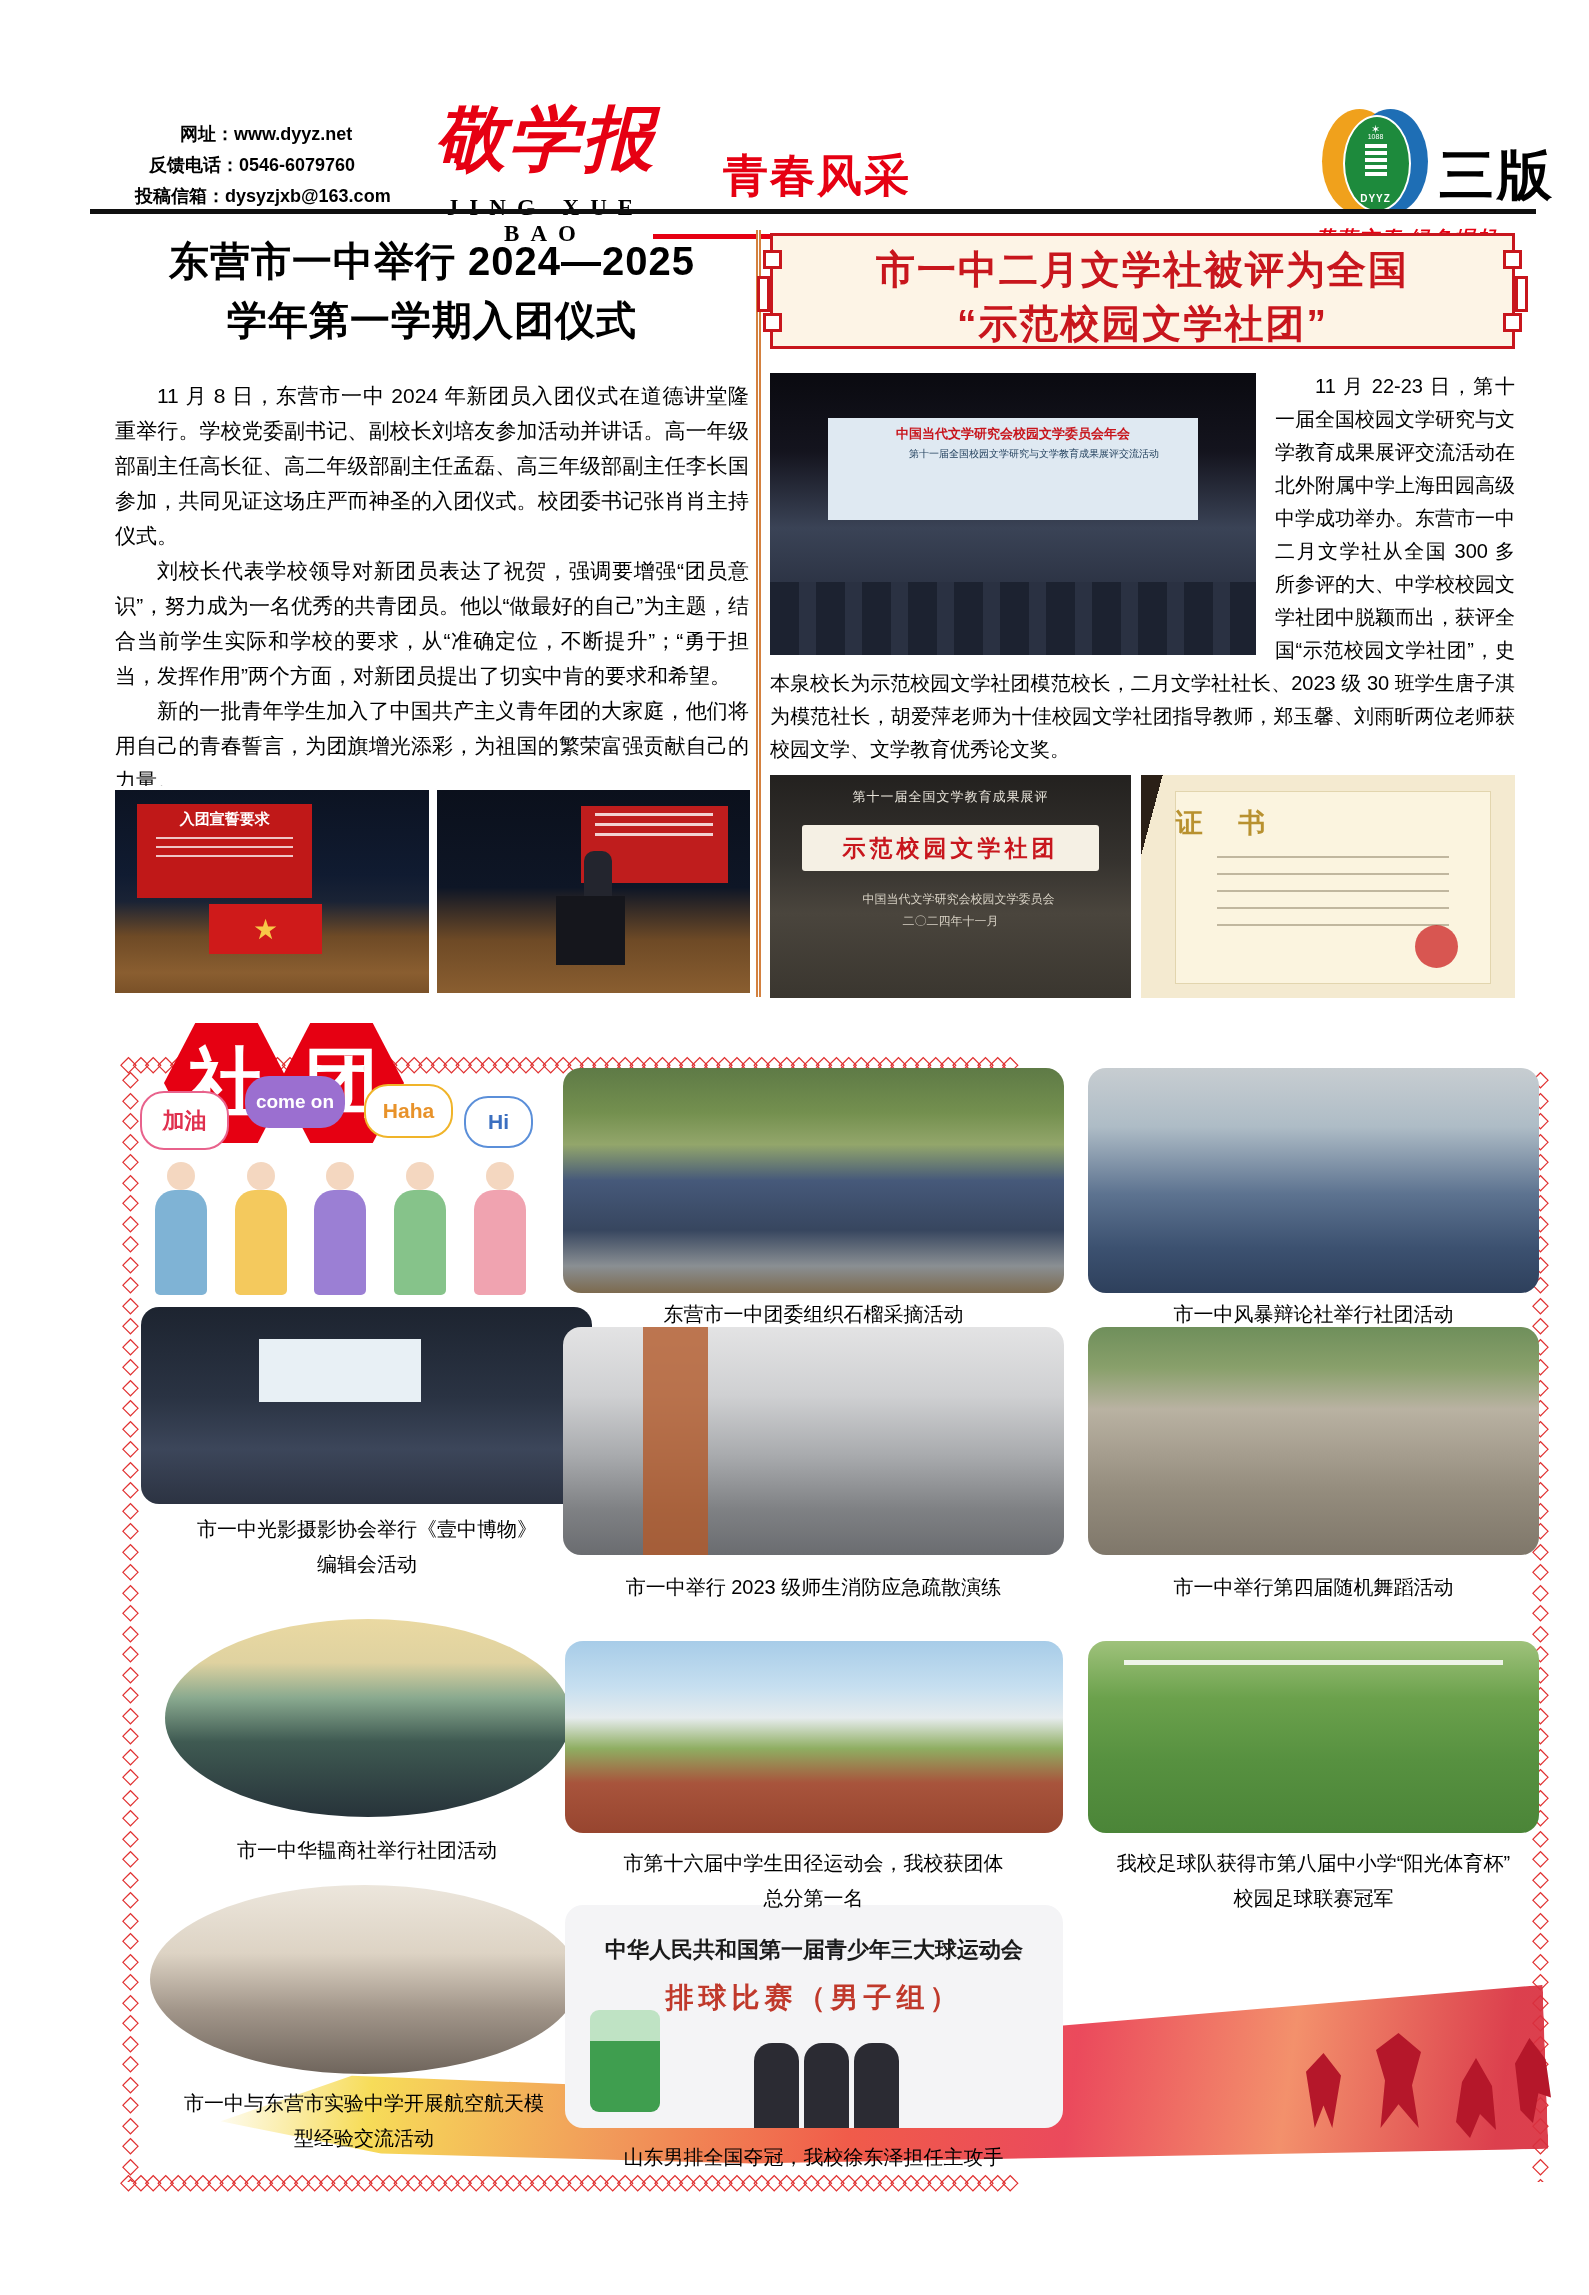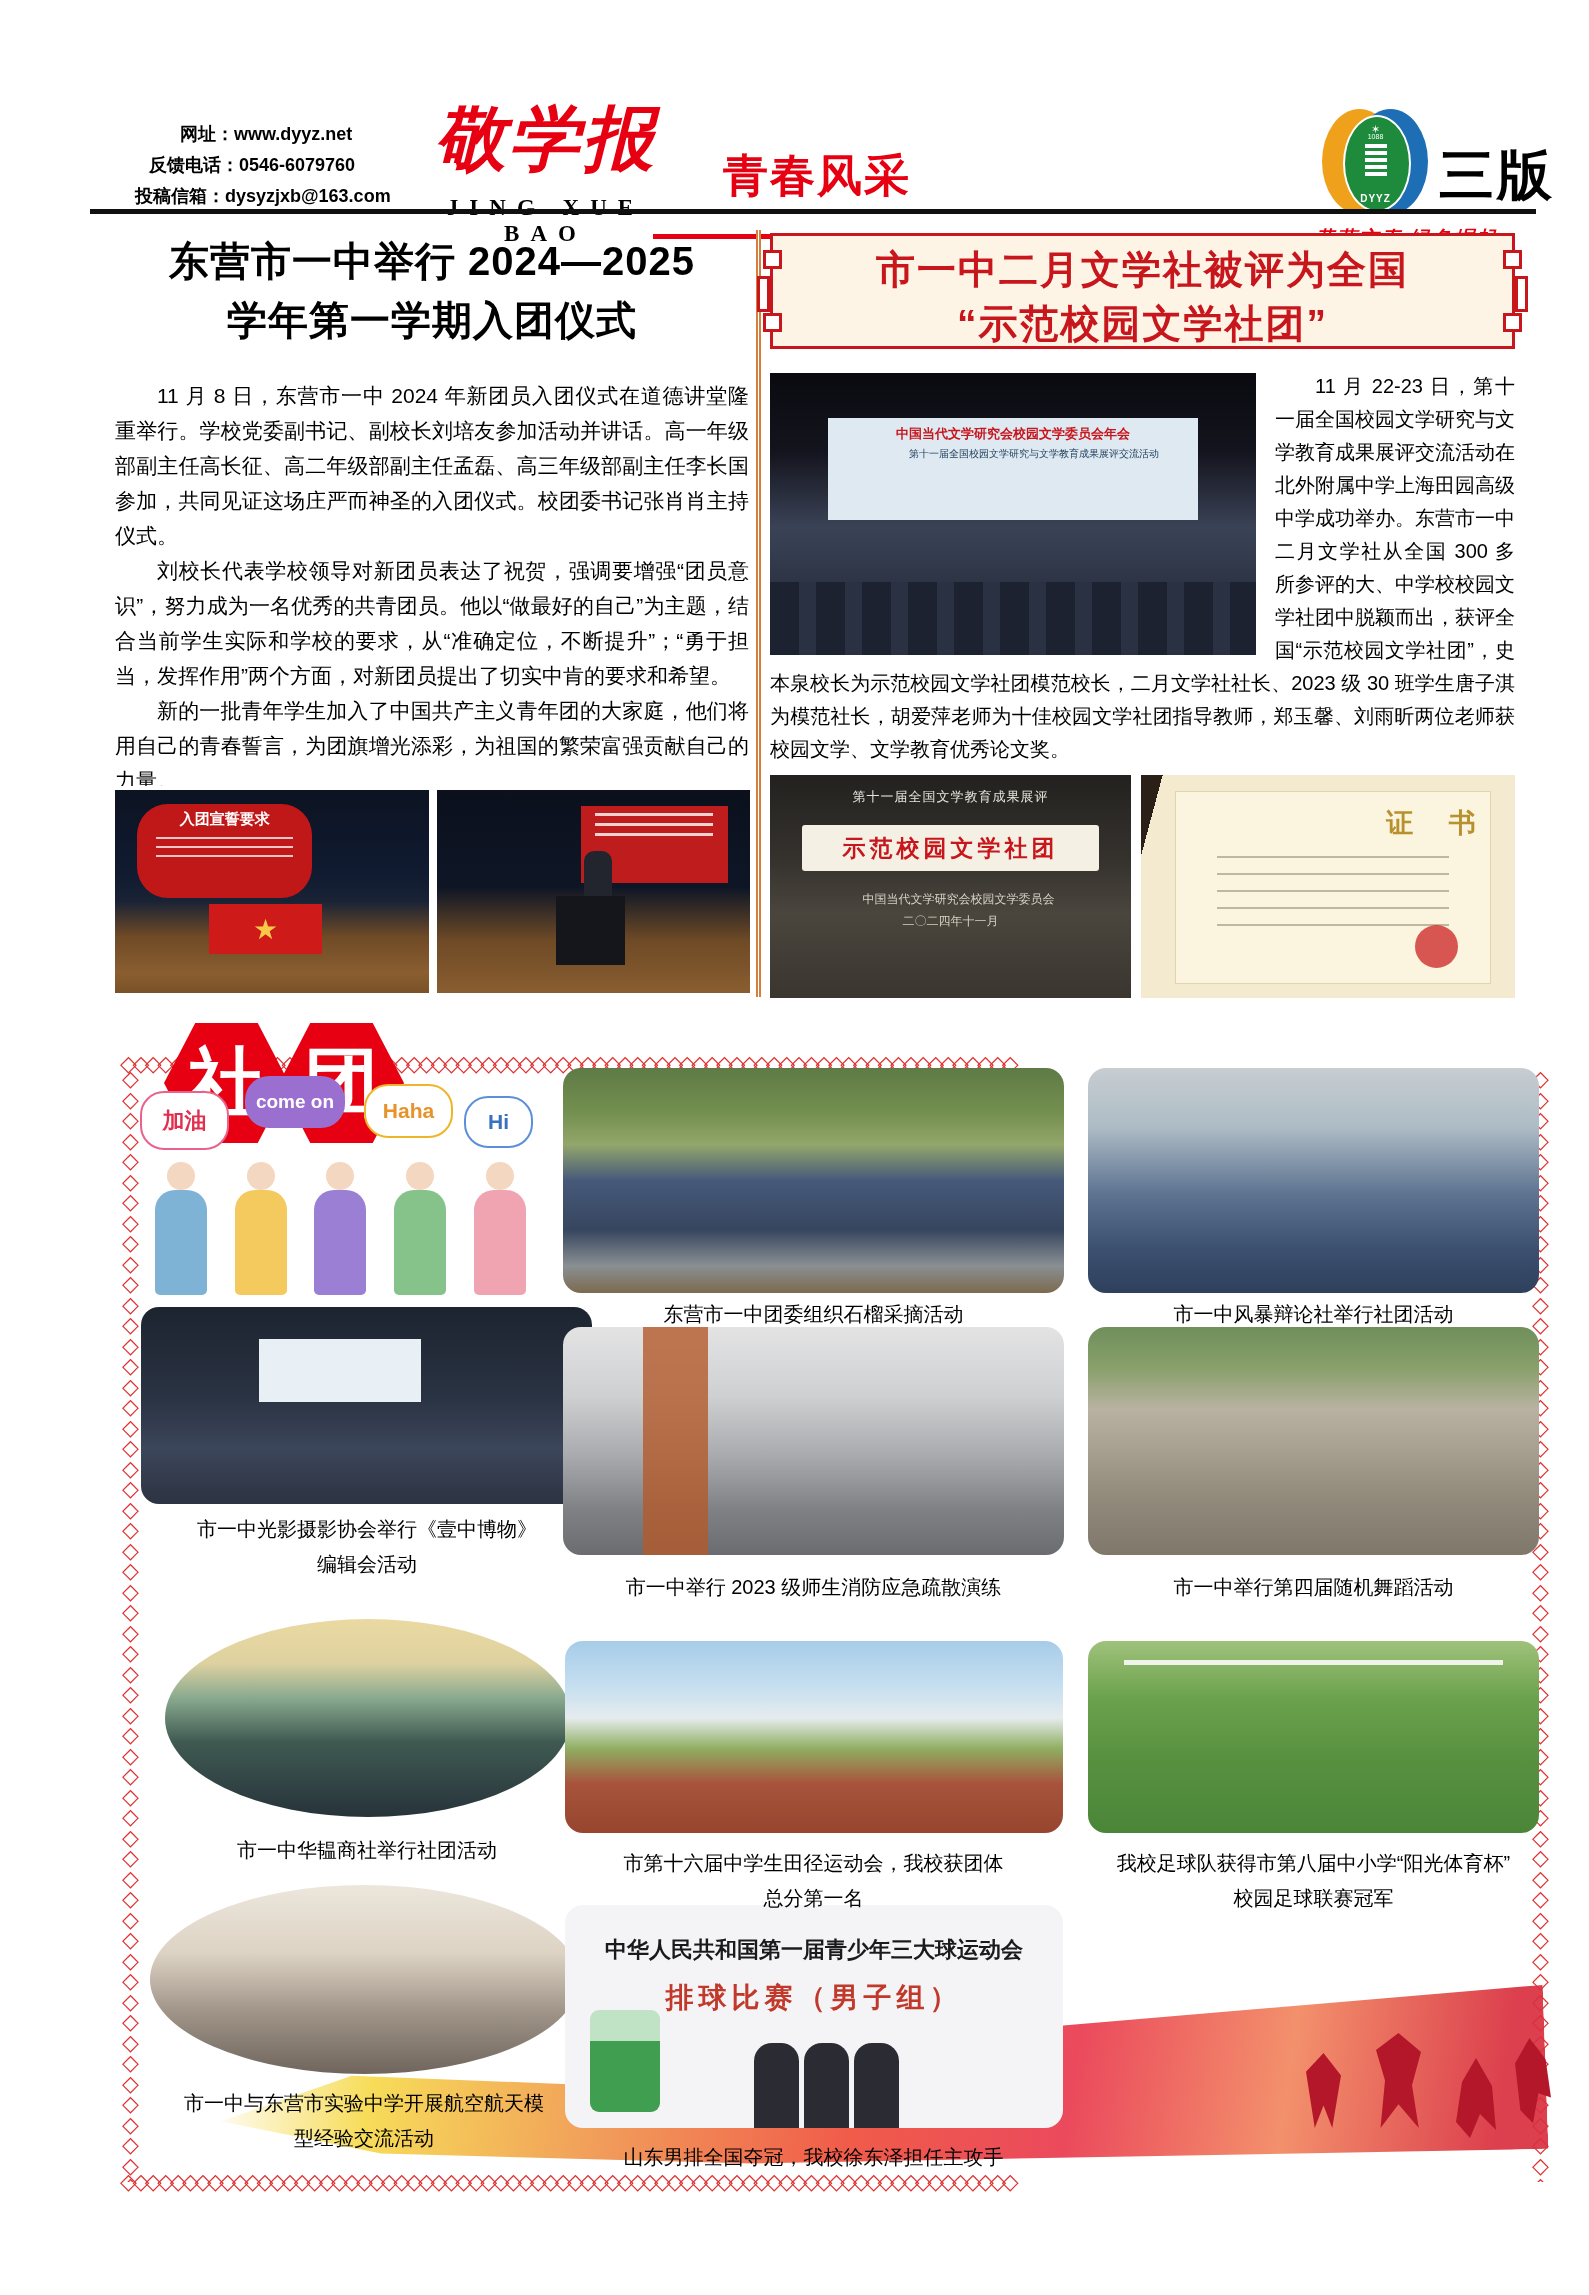--- a/index.html
+++ b/index.html
@@ -38,21 +38,21 @@
 
   
   .la-title{left:115px;top:232px;width:634px;text-align:center;font-weight:bold;
       font-size:40px;line-height:59px;letter-spacing:1px;}
   .la-body{left:115px;top:378px;width:634px;height:408px;overflow:hidden;}
   .la-body p{margin:0;text-indent:2em;font-size:21px;line-height:35px;text-align:justify;}
   .la-photos{left:115px;top:790px;width:635px;height:203px;display:flex;gap:8px;}
   .la-photos .ph{flex:1;position:relative;overflow:hidden;}
   .ph-ceremony1{background:linear-gradient(180deg,#0c1322 0%,#101b31 42%,#1a2335 55%,#6e4a26 72%,#8a5e30 90%,#7a5128 100%);}
   .ph-ceremony1 .screen{position:absolute;left:7%;top:7%;width:56%;height:46%;background:#c01818;
-      color:#fff;text-align:center;font-weight:bold;font-size:15px;padding-top:6px;box-sizing:border-box;border-radius:31px;}
+      color:#fff;text-align:center;font-weight:bold;font-size:15px;padding-top:6px;box-sizing:border-box;}
   .ph-ceremony1 .screen .tl{margin:8px auto 0;width:78%;height:20px;
       background:repeating-linear-gradient(180deg,rgba(255,255,255,.75) 0 2.5px,transparent 2.5px 9px);}
   .ph-ceremony1 .flag{position:absolute;left:30%;top:56%;width:36%;height:25%;background:#cf1a1a;
       display:flex;align-items:center;justify-content:center;color:#f7c948;font-size:28px;}
   .ph-ceremony2{background:linear-gradient(180deg,#0b101c 0%,#0e1626 48%,#6e4a26 74%,#8a5e30 100%);}
   .ph-ceremony2 .screen{position:absolute;left:46%;top:8%;width:47%;height:38%;background:#bf1d1d;}
   .ph-ceremony2 .screen i{display:block;margin:7px auto 0;width:80%;height:3px;background:rgba(255,255,255,.8);}
   .ph-ceremony2 .podium{position:absolute;left:38%;top:52%;width:22%;height:34%;background:#15161c;}
   .ph-ceremony2 .person{position:absolute;left:47%;top:30%;width:9%;height:26%;background:#23252e;border-radius:10px 10px 0 0;}
 
@@ -89,21 +89,21 @@
       background:linear-gradient(180deg,#23211f 0%,#35322e 38%,#4a453d 62%,#3a362f 100%);text-align:center;}
   .ph-banner .top{color:#e8e4da;font-size:13px;margin-top:13px;letter-spacing:1px;}
   .ph-banner .board{margin:19px auto 0;width:82%;height:46px;background:#f5f0e4;border-radius:3px;
       display:flex;align-items:center;justify-content:center;color:#c8161d;font-weight:bold;
       font-size:23px;letter-spacing:4px;}
   .ph-banner .f1{color:#d9d3c6;font-size:12px;margin-top:20px;padding-left:16px;}
   .ph-banner .f2{color:#d9d3c6;font-size:12px;margin-top:5px;}
   .ph-cert{position:absolute;left:371px;top:0;width:374px;height:223px;overflow:hidden;
       background:linear-gradient(105deg,#2b2017 0 5%,#f4ead0 5% 100%);}
   .ph-cert .sheet{position:absolute;left:9%;top:7%;width:84%;height:86%;background:#fbf4df;
-      border:1px solid #e2d5ae;text-align:right;}
+      border:1px solid #e2d5ae;text-align:left;}
   .ph-cert .ct{margin-top:13px;color:#b8912f;font-weight:bold;font-size:27px;letter-spacing:14px;}
   .ph-cert .lines{margin:15px auto 0;width:74%;height:80px;
       background:repeating-linear-gradient(180deg,#a1967c 0 2px,transparent 2px 17px);opacity:.65;}
   .ph-cert .seal{position:absolute;right:10%;bottom:8%;width:43px;height:43px;border-radius:50%;
       background:rgba(204,34,34,.75);}
 
   
   .clubs{left:120px;top:1046px;width:1430px;height:1156px;}
   .chain{position:absolute;color:#e03131;font-size:22px;letter-spacing:-4.5px;line-height:22px;
       white-space:nowrap;overflow:hidden;}

